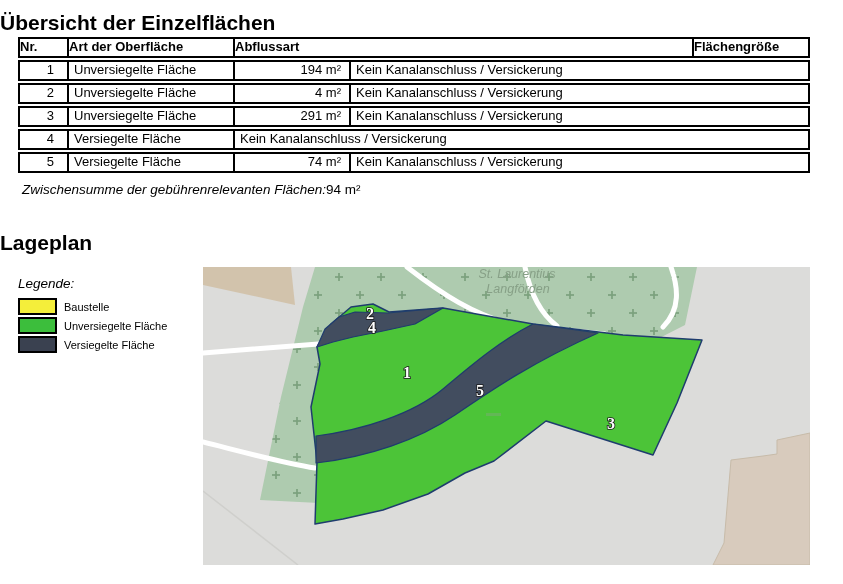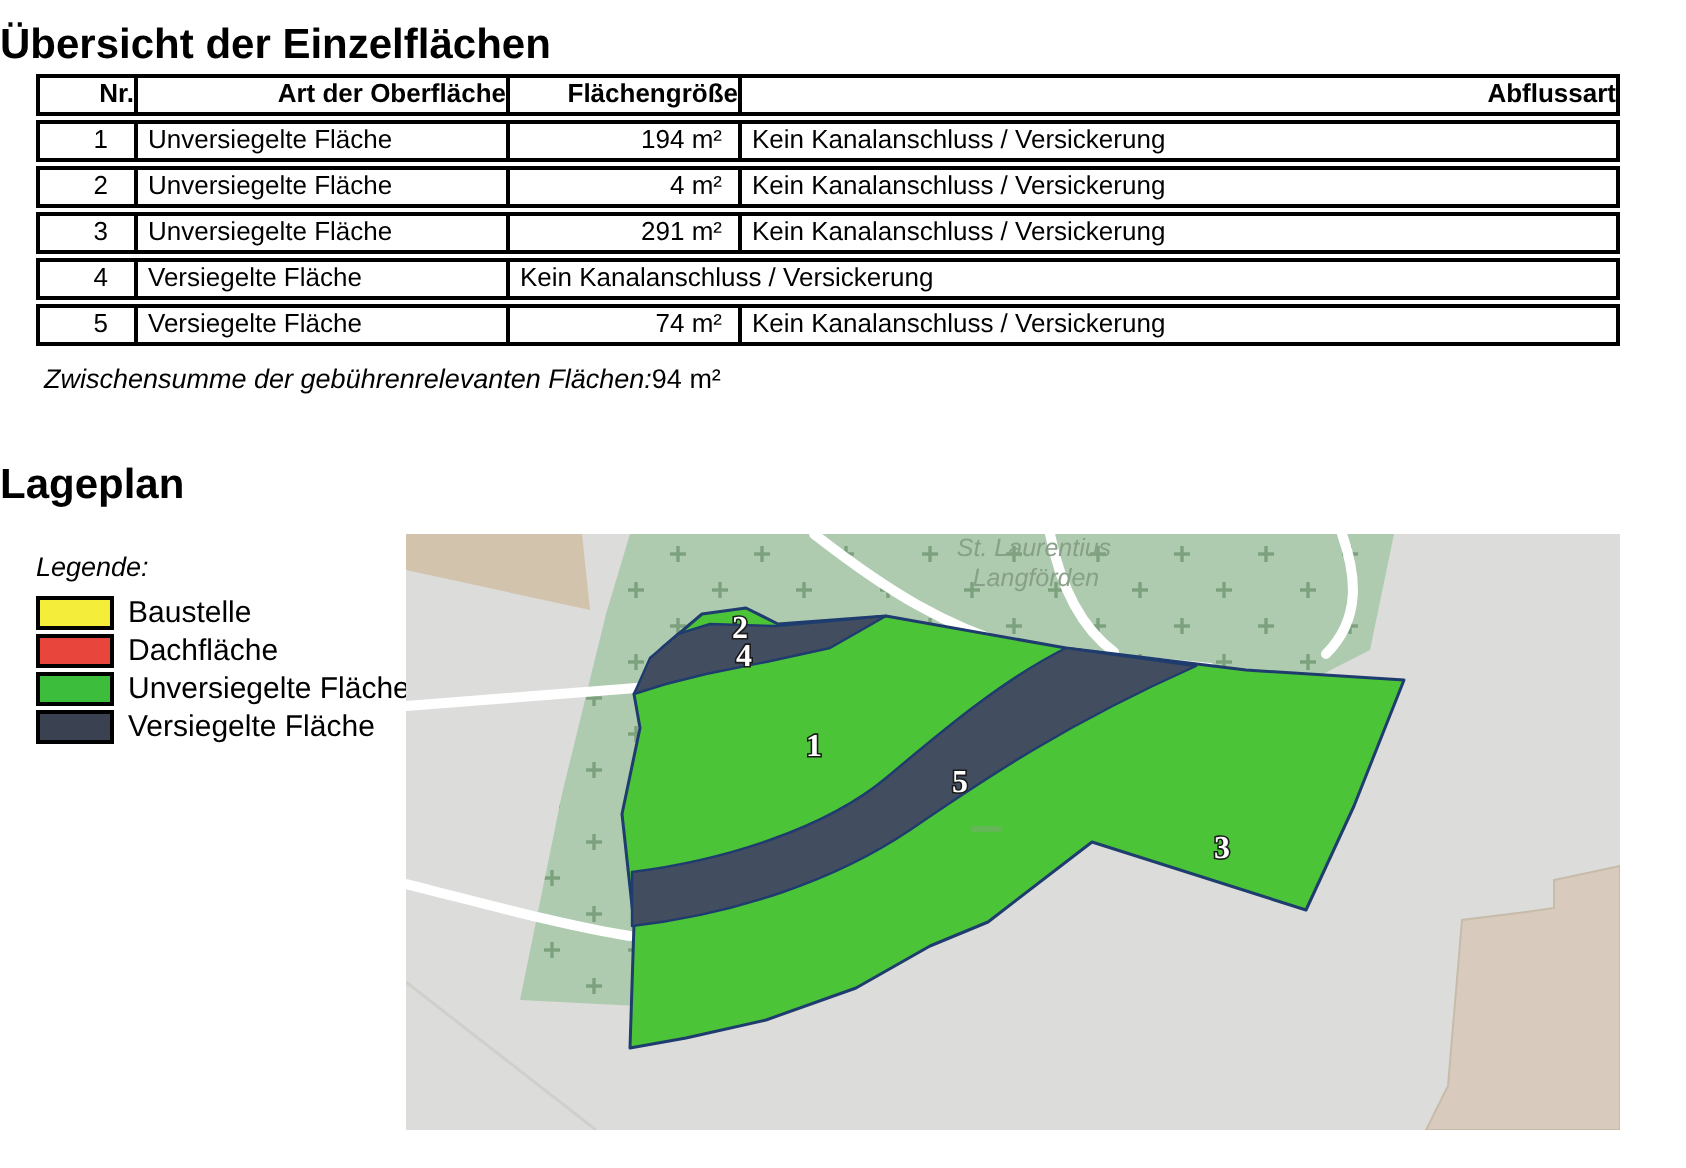--- a/index.html
+++ b/index.html
@@ -7,51 +7,51 @@
   .doc-title{position:absolute;left:0;width:828px;text-align:left;font-weight:bold;font-size:21px;}
   #tbl-title{top:11px;}
   #map-title{top:231px;}
 
   
   .tbl{position:absolute;left:18px;top:37px;width:792px;}
   .trow{display:flex;border:2px solid #000;height:21px;box-sizing:border-box;background:#fff;margin-bottom:2px;}
   .trow .c{box-sizing:border-box;font-size:13px;line-height:16.5px;white-space:nowrap;overflow:hidden;}
   .trow .c + .c{border-left:2px solid #000;}
   .c-nr{width:47px;text-align:right;padding-right:13px;}
-  .c-art{width:186px;padding-left:5px;}
+  .c-art{width:166px;padding-left:5px;}
   .c-gr{width:116px;text-align:right;padding-right:8px;}
   .c-ab{flex:1;padding-left:5px;}
-  .thead .c{font-weight:bold;text-align:right;padding:0;}
+  .thead .c{font-weight:bold;text-align:left;padding:0;}
 
   .subtotal{position:absolute;left:22px;top:182px;font-size:13.5px;font-style:italic;}
   .subtotal .val{font-style:normal;}
 
   
   .legend-title{position:absolute;left:18px;top:276px;width:200px;text-align:left;font-size:13.5px;font-style:italic;}
   .legend{position:absolute;left:18px;top:297px;}
   .litem{display:flex;align-items:center;height:19px;}
   .swatch{display:inline-block;width:35px;height:13px;border:2px solid #000;margin-right:7px;}
-  .litem .llabel{font-size:15px;}
+  .litem .llabel{font-size:11px;}
 
   
   .map{position:absolute;left:203px;top:267px;width:607px;height:298px;}
   .place-label{font-size:12.5px;font-style:italic;fill:#87a087;}
   .area-label{font-family:"Liberation Serif",serif;font-size:16px;font-weight:bold;fill:#ffffff;stroke:#1a1a1a;stroke-width:1.6px;paint-order:stroke;text-anchor:middle;}
 </style>
 </head>
 <body>
 
 <div class="doc-title" id="tbl-title">Übersicht der Einzelflächen</div>
 
 <div class="tbl">
   <div class="trow thead">
     <div class="c c-nr">Nr.</div>
     <div class="c c-art">Art der Oberfläche</div>
+    <div class="c c-ab">Abflussart</div>
     <div class="c c-gr">Flächengröße</div>
-    <div class="c c-ab">Abflussart</div>
   </div>
   <div class="trow">
     <div class="c c-nr">1</div>
     <div class="c c-art">Unversiegelte Fläche</div>
     <div class="c c-gr">194 m²</div>
     <div class="c c-ab">Kein Kanalanschluss / Versickerung</div>
   </div>
   <div class="trow">
     <div class="c c-nr">2</div>
     <div class="c c-art">Unversiegelte Fläche</div>
@@ -81,24 +81,20 @@
   <span>Zwischensumme der gebührenrelevanten Flächen:</span><span class="val">94 m²</span>
 </div>
 
 <div class="doc-title" id="map-title">Lageplan</div>
 
 <div class="legend-title">Legende:</div>
 <div class="legend">
   <div class="litem">
     <span class="swatch" style="background: rgb(244, 238, 58);"></span>
     <span class="llabel">Baustelle</span>
-  </div>
-  <div class="litem">
-    <span class="swatch" style="background: rgb(232, 69, 60);"></span>
-    <span class="llabel">Dachfläche</span>
   </div>
   <div class="litem">
     <span class="swatch" style="background: rgb(60, 190, 60);"></span>
     <span class="llabel">Unversiegelte Fläche</span>
   </div>
   <div class="litem">
     <span class="swatch" style="background: rgb(58, 65, 80);"></span>
     <span class="llabel">Versiegelte Fläche</span>
   </div>
 </div>

